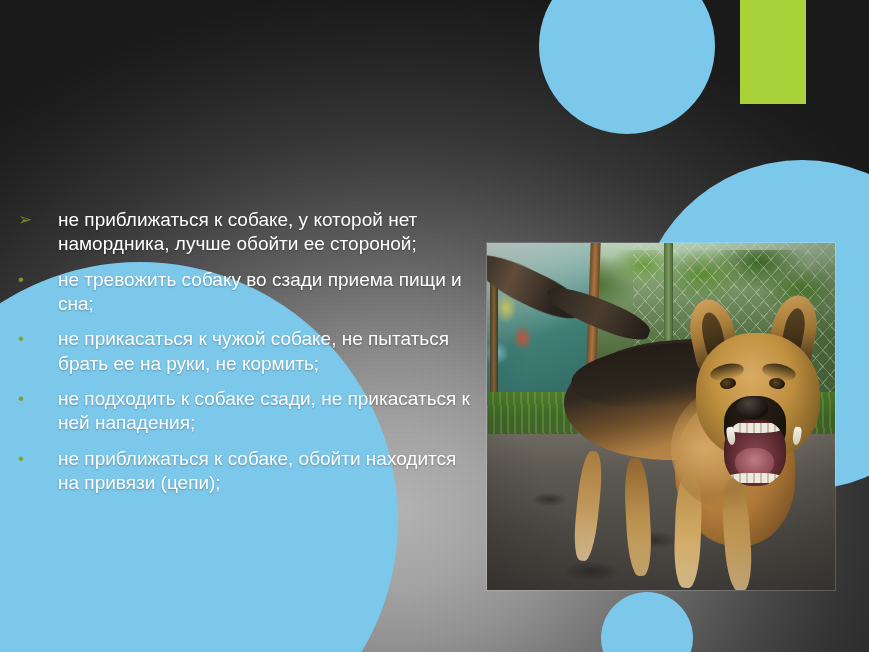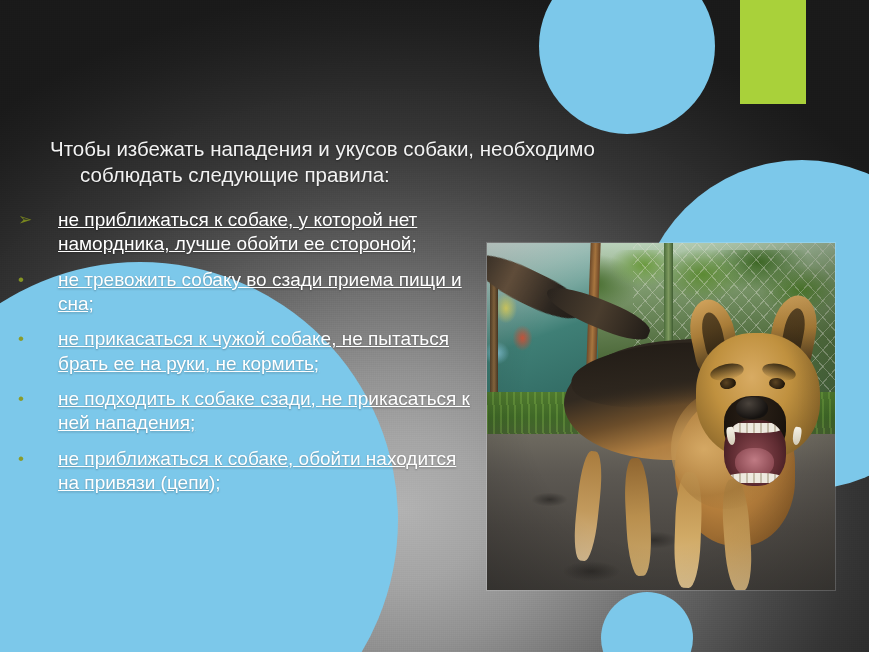--- a/index.html
+++ b/index.html
@@ -106,21 +106,20 @@
     padding-left: 4px;
     opacity: .95;
   }
   .bullet.arrow .marker { color: #7d8b1e; }
   .bullet .btext {
     flex: 1 1 auto;
     color: #ffffff;
     font-size: 19px;
     line-height: 1.28;
     text-shadow: 0 1px 2px rgba(0,0,0,.30);
-    text-decoration: underline;
   }
 
   
   #photo {
     position: absolute;
     left: 487px; top: 243px;
     width: 348px; height: 347px;
     overflow: hidden;
     box-shadow: 0 0 0 1px rgba(255,255,255,.18);
     background: #5d6a3c;
@@ -332,24 +331,20 @@
   <div class="bg"></div>
   <div class="bg-noise"></div>
 
   <div class="circle" id="circle-top-right"></div>
   <div class="circle" id="circle-right-mid"></div>
   <div class="circle" id="circle-big-left"></div>
   <div class="circle" id="circle-bottom"></div>
   <div id="green-rect"></div>
 
 
-  <div id="subtitle">
-    <span class="l1">Чтобы избежать нападения и укусов собаки, необходимо</span>
-    <span class="l2">соблюдать следующие правила:</span>
-  </div>
 
   <div id="bullets">
 
     <div class="bullet arrow">
       <span class="marker">➢</span>
       <span class="btext">не приближаться к собаке, у которой нет намордника, лучше обойти ее стороной;</span>
     </div>
 
     <div class="bullet">
       <span class="marker">•</span>

